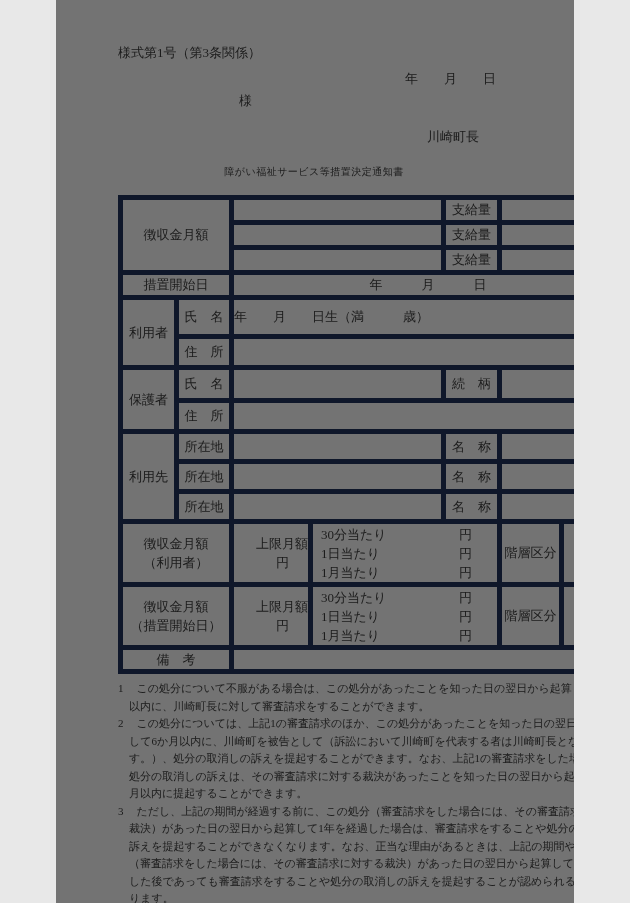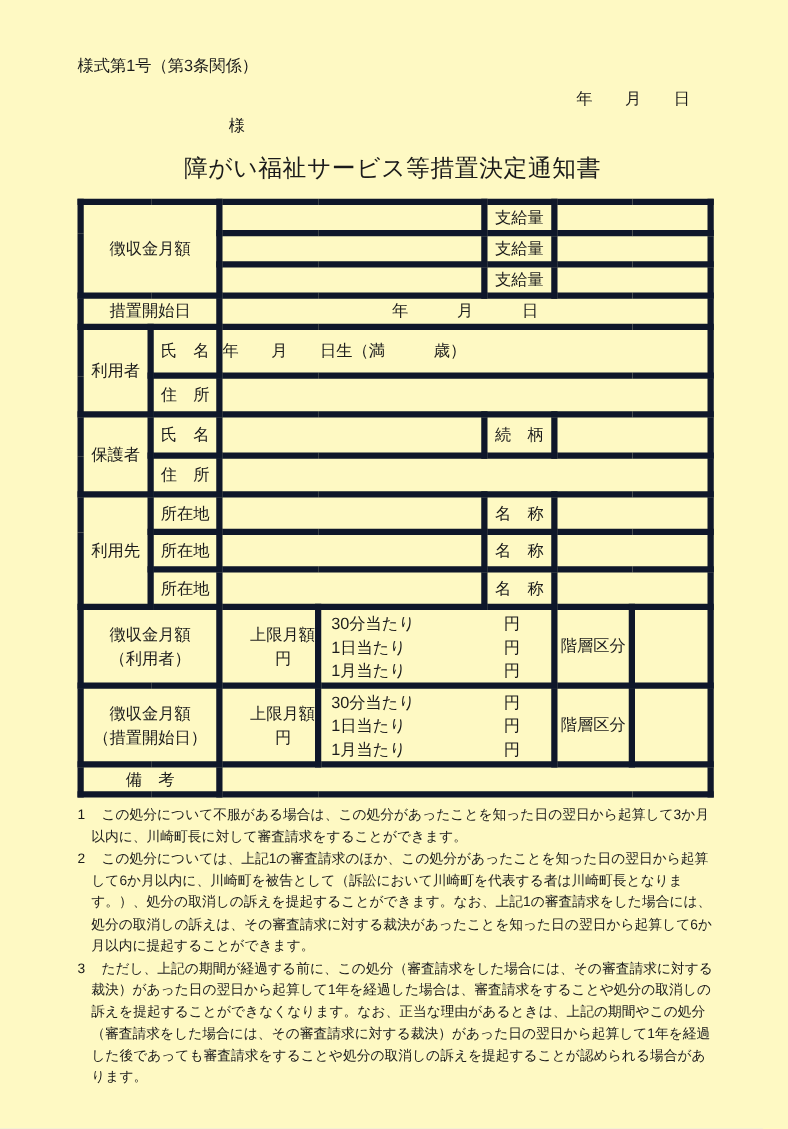--- a/index.html
+++ b/index.html
@@ -1,27 +1,27 @@
 <!DOCTYPE html>
 <html lang="ja"><head>
 <meta charset="utf-8">
 <style>
   html,body{margin:0;padding:0;background:#e8e8e8;}
   .page{
-    width:630px;height:903px;margin:0 auto;position:relative;
-    background:#fef9c3;color:#1b1b1b;box-sizing:border-box;
-    font-family:Liberation Sans, sans-serif;
+    width:518px;height:903px;margin:0 auto;position:relative;
+    background:#737373;color:#1b1b1b;box-sizing:border-box;
+    font-family:Liberation Serif, serif;
     overflow:hidden;
   }
   .content{padding:0 64px 0 62px;}
   .form-number{padding-top:44px;font-size:13px;line-height:18px;}
   .date-line{margin-top:8px;text-align:right;padding-right:14px;font-size:13px;line-height:18px;}
   .addressee{margin-top:4px;padding-left:121px;font-size:13px;line-height:18px;}
   .issuer{margin-top:18px;padding-left:309px;font-size:13px;line-height:18px;}
-  .doc-title{margin-top:16px;text-align:center;font-size:19px;letter-spacing:.5px;line-height:20px;}
+  .doc-title{margin-top:16px;text-align:center;font-size:10px;letter-spacing:.5px;line-height:20px;}
   .intro{margin-top:16px;font-size:13px;line-height:21.5px;width:506px;}
 
   table.form-table{
     border-collapse:collapse;table-layout:fixed;width:504px;margin-top:13px;
     font-size:13px;
   }
   table.form-table td{
     border:5px solid #0f172a;padding:0;vertical-align:middle;
     overflow:hidden;
   }
@@ -52,20 +52,21 @@
 </style>
 </head>
 <body>
 
 <div class="page">
   <div class="content">
 
     <div class="form-number">様式第1号（第3条関係）</div>
     <div class="date-line">年　　月　　日</div>
     <div class="addressee">様</div>
+    <div class="issuer">川崎町長</div>
     <div class="doc-title">障がい福祉サービス等措置決定通知書</div>
 
     <table class="form-table">
       <colgroup>
         <col style="width:56px">
           <col style="width:55px">
           <col style="width:79px">
         <col style="width:133px">
           <col style="width:56px">
           <col style="width:62px">

